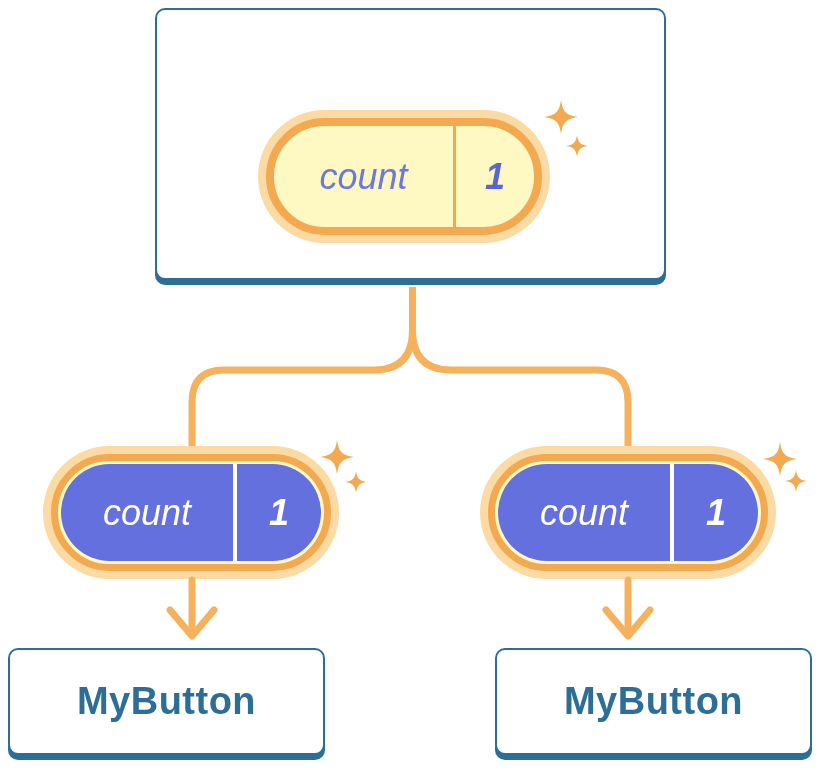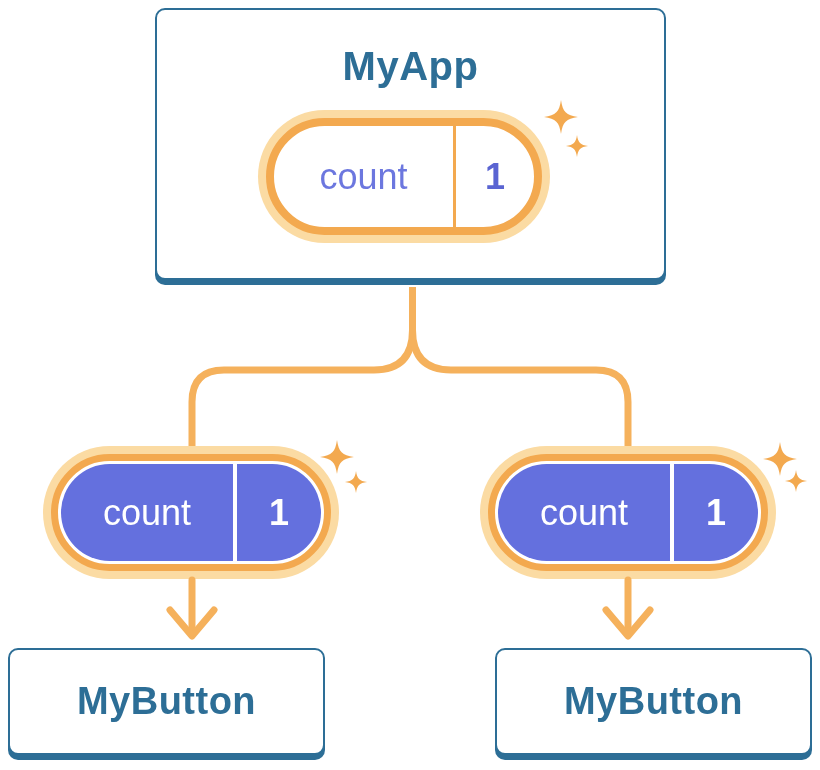--- a/index.html
+++ b/index.html
@@ -28,21 +28,21 @@
   
   .pill-glow{
     position:absolute;border-radius:999px;background:var(--glow,#FBDBA3);
     padding:8px;box-sizing:border-box;
   }
   .pill-top{left:101px;top:100px;width:292px;height:133px;}
   .pill-left{left:43px;top:446px;width:296px;height:133px;}
   .pill-right{left:480px;top:446px;width:296px;height:133px;}
   .pill-ring{
     height:100%;box-sizing:border-box;border-radius:999px;overflow:hidden;
-    display:flex;align-items:stretch;background:#ffffff;
+    display:flex;align-items:stretch;background:#fef9c3;font-style:italic;
   }
   .pill-ring.light{border:8px solid var(--orange,#F3A94F);}
   .pill-ring.solid{border:7px solid var(--orange,#F3A94F);padding:3px;display:block;}
   .pill-body{
     height:100%;box-sizing:border-box;border-radius:999px;overflow:hidden;
     display:flex;align-items:stretch;background:var(--purple,#6470DE);
   }
   .cell{display:flex;align-items:center;justify-content:center;}
   .cell-key{flex:172 0 0;}
   .cell-val{flex:84 0 0;}
@@ -57,21 +57,20 @@
   .pill-body .key-text,.pill-body .val-text{color:#ffffff;}
   
   .overlay{position:absolute;left:0;top:0;width:820px;height:770px;pointer-events:none;z-index:5;}
 </style>
 </head>
 <body>
 
 <div class="canvas">
 
   <div class="card card-root">
-    <div class="card-title">MyApp</div>
     <div class="pill-glow pill-top">
       <div class="pill-ring light">
         <div class="cell cell-key">
           <span class="key-text">count</span>
         </div>
         <div class="divider-light"></div>
         <div class="cell cell-val">
           <span class="val-text">1</span>
         </div>
       </div>

